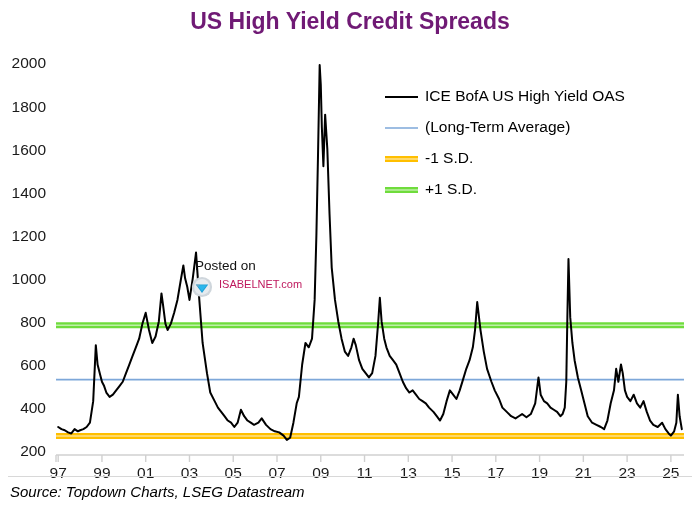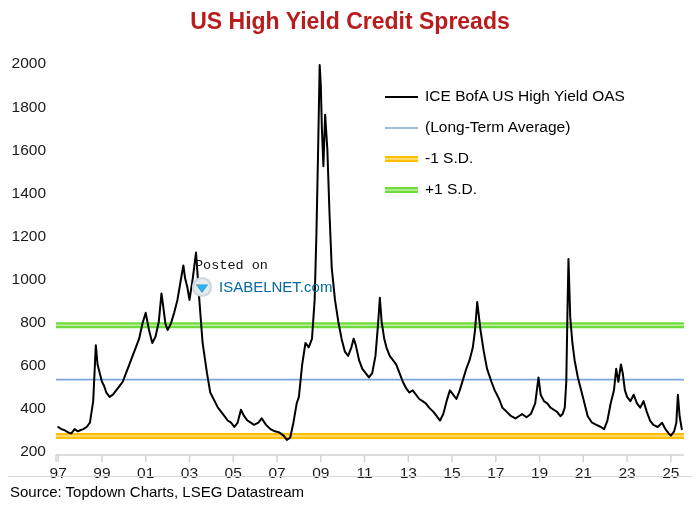--- a/index.html
+++ b/index.html
@@ -22,21 +22,21 @@
     background: #ffffff;
   }
   .chart-title {
     position: absolute;
     left: 0;
     top: 8px;
     width: 700px;
     text-align: center;
     font-size: 23px;
     font-weight: bold;
-    color: #b91c1c;
+    color: #701a75;
     letter-spacing: 0px;
   }
   #plot-svg {
     position: absolute;
     left: 0;
     top: 0;
   }
   .ytick-label {
     font-family: "Liberation Sans", sans-serif;
     font-size: 15.5px;
@@ -54,20 +54,21 @@
     font-size: 15.5px;
     fill: #000000;
     dominant-baseline: middle;
   }
   .footer-left {
     position: absolute;
     left: 10px;
     bottom: 10px;
     font-size: 15px;
     color: #000000;
+    font-style: italic;
   }
   .footer-right {
     position: absolute;
     right: 10px;
     bottom: 10px;
     font-size: 15px;
     color: #9a9a9a;
   }
   .footer-rule {
     position: absolute;
@@ -85,28 +86,27 @@
     height: 44px;
     pointer-events: none;
   }
   #watermark .wm-top {
     position: absolute;
     left: 12px;
     top: 0px;
     font-size: 13.5px;
     color: #111111;
     white-space: nowrap;
-    font-family: Liberation Mono, monospace;
   }
   #watermark .wm-bottom {
     position: absolute;
     left: 36px;
     top: 20px;
-    font-size: 15px;
-    color: #0369a1;
+    font-size: 11px;
+    color: #be185d;
     white-space: nowrap;
   }
   #watermark .wm-logo {
     position: absolute;
     left: 8px;
     top: 18px;
     width: 22px;
     height: 22px;
   }
 </style>

